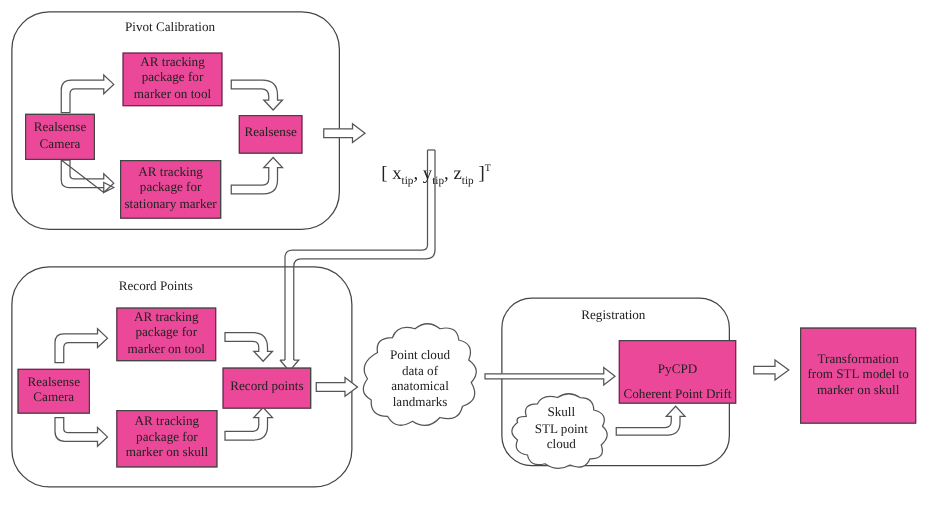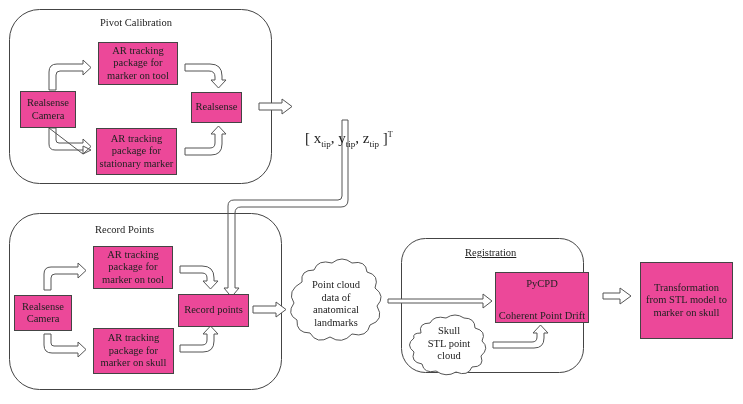--- a/index.html
+++ b/index.html
@@ -93,22 +93,22 @@
 <div class="box" style="left:178px;top:294px;width:71px;height:33px;">Record points</div>
 <div class="box" style="left:93px;top:328px;width:81px;height:46px;">AR tracking
 package for
 marker on skull</div>
 
 <div class="lbl" style="left:300px;top:279px;width:72px;white-space:pre-line;">Point cloud
 data of
 anatomical
 landmarks</div>
 
-<div class="title" style="left:465px;top:247px;width:60px;text-decoration:underline;">Registration</div>
-<div class="box" style="left:495px;top:272px;width:94px;height:51px;flex-direction:column;justify-content:space-between;padding-top:5px;">
+<div class="title" style="left:465px;top:247px;width:60px;">Registration</div>
+<div class="box" style="left:495px;top:272px;width:94px;height:51px;flex-direction:column;justify-content:flex-end;padding-top:5px;">
   <span>PyCPD</span>
   <span style="margin-top:7px;white-space:nowrap;">Coherent Point Drift</span>
 </div>
 <div class="lbl" style="left:418px;top:325px;width:62px;white-space:pre-line;text-align:center;">Skull
 STL point
 cloud</div>
 
 <div class="box" style="left:640px;top:262px;width:93px;height:77px;">Transformation
 from STL model to
 marker on skull</div>

